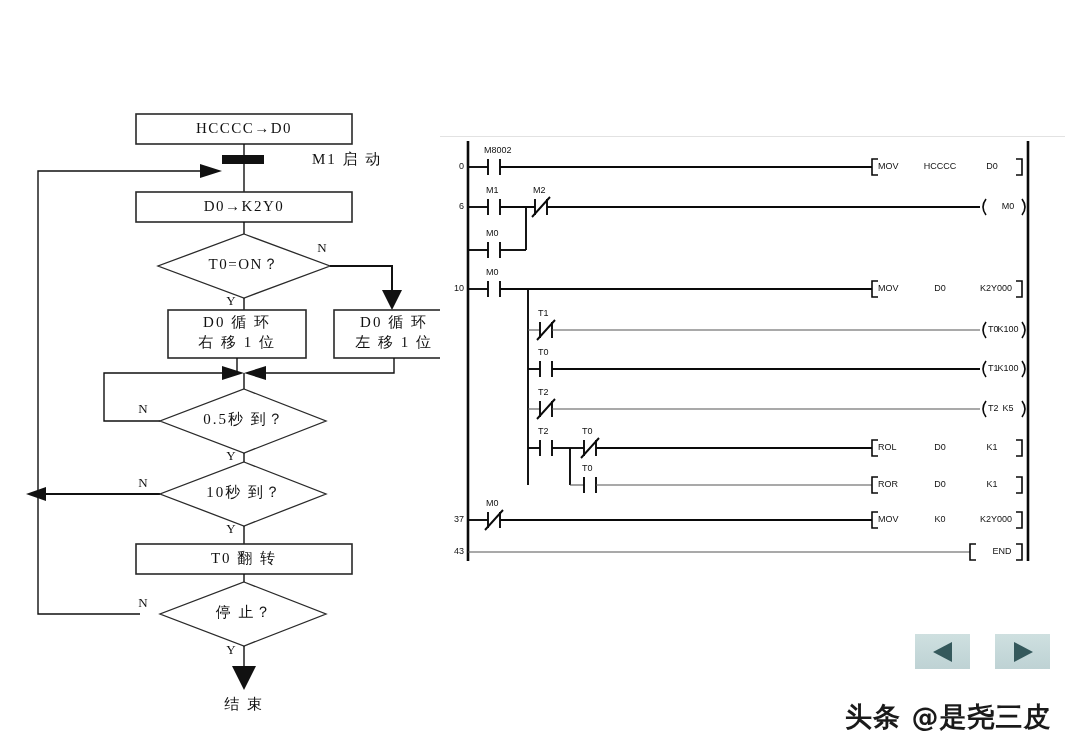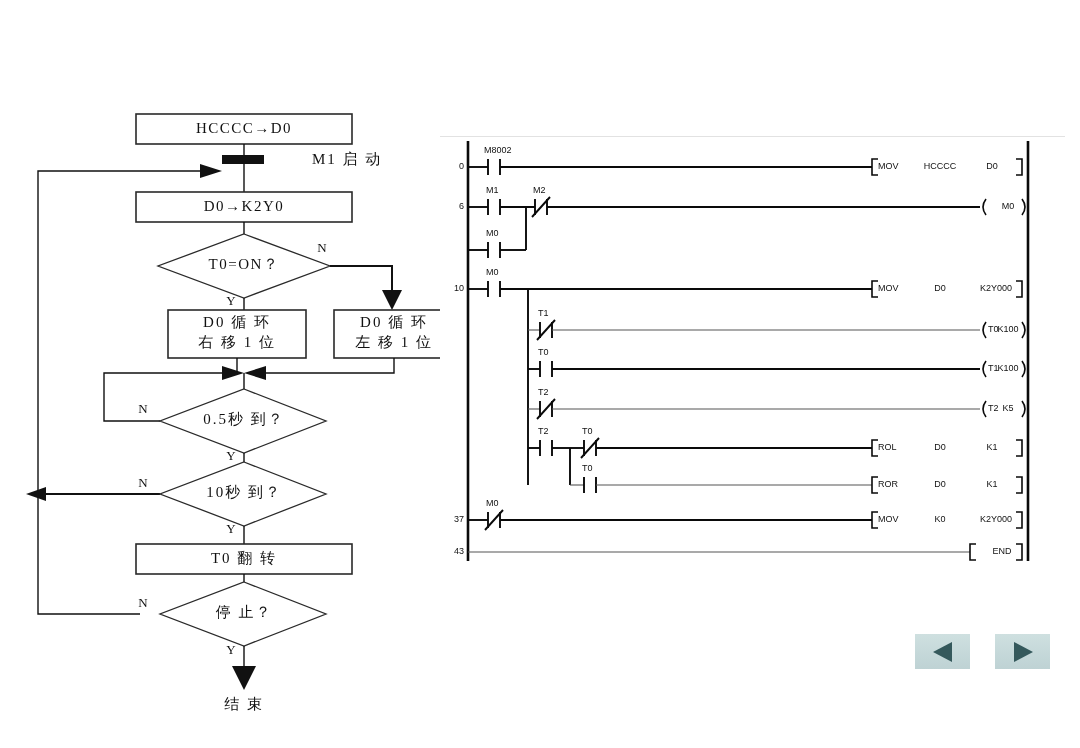--- a/index.html
+++ b/index.html
@@ -413,14 +413,15 @@
         <polygon points="22,2 22,22 3,12" fill="#35595c"></polygon>
       </svg>
     </div>
     <div class="navbtn">
       <svg width="26" height="24" viewBox="0 0 26 24" xmlns="http://www.w3.org/2000/svg">
         <polygon points="4,2 4,22 23,12" fill="#35595c"></polygon>
       </svg>
     </div>
   </div>
 
+  <div id="watermark">头条 @是尧三皮</div>
 
 </div>
 
 </body></html>

